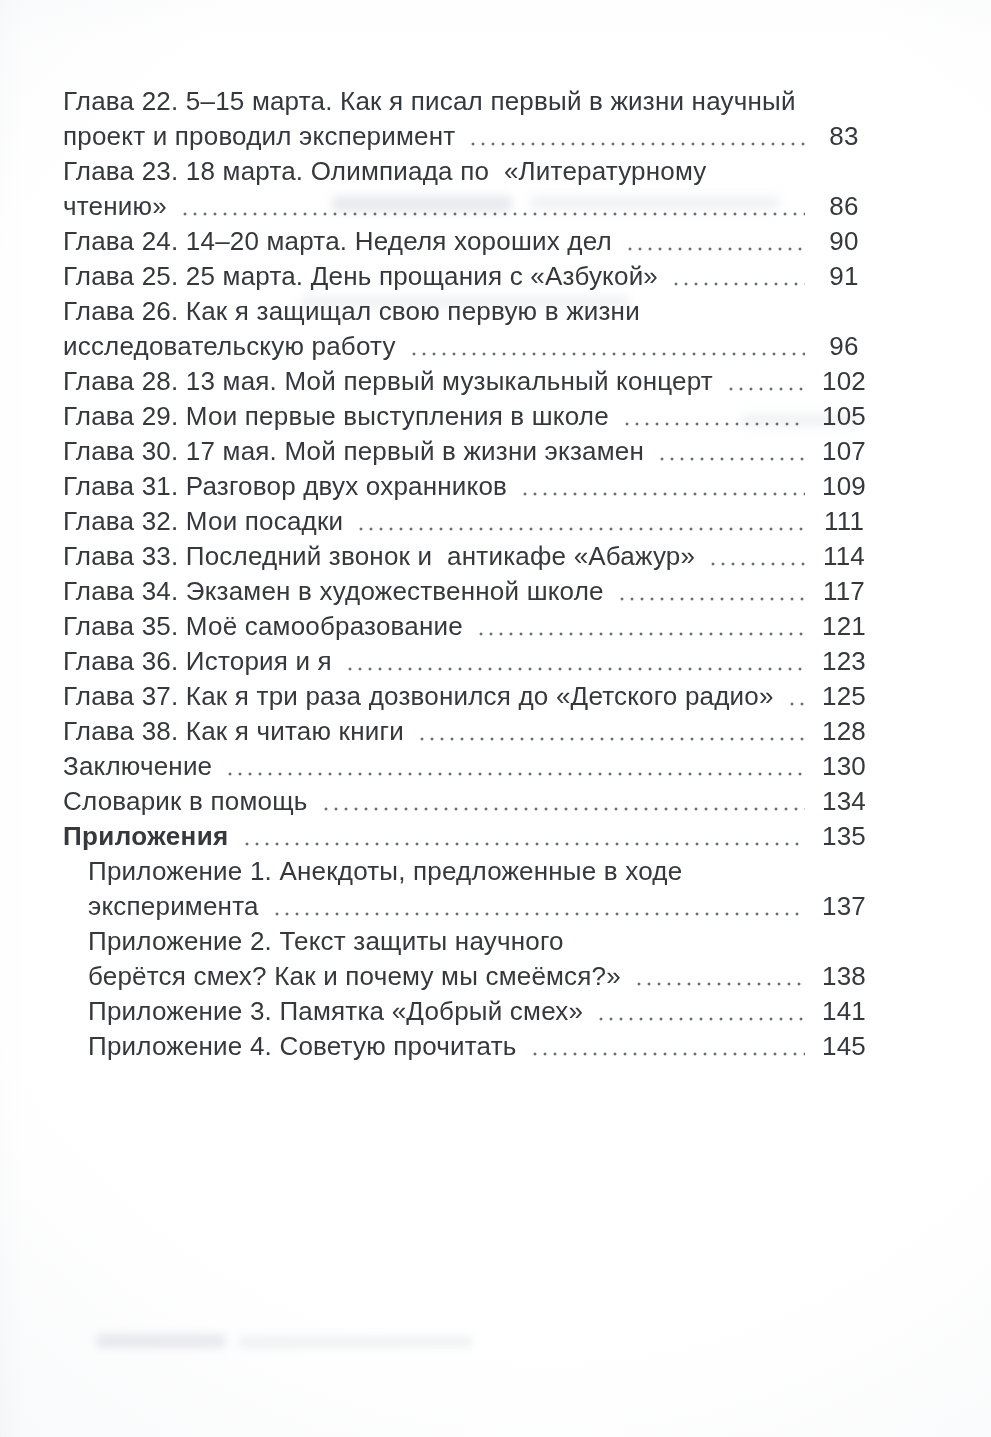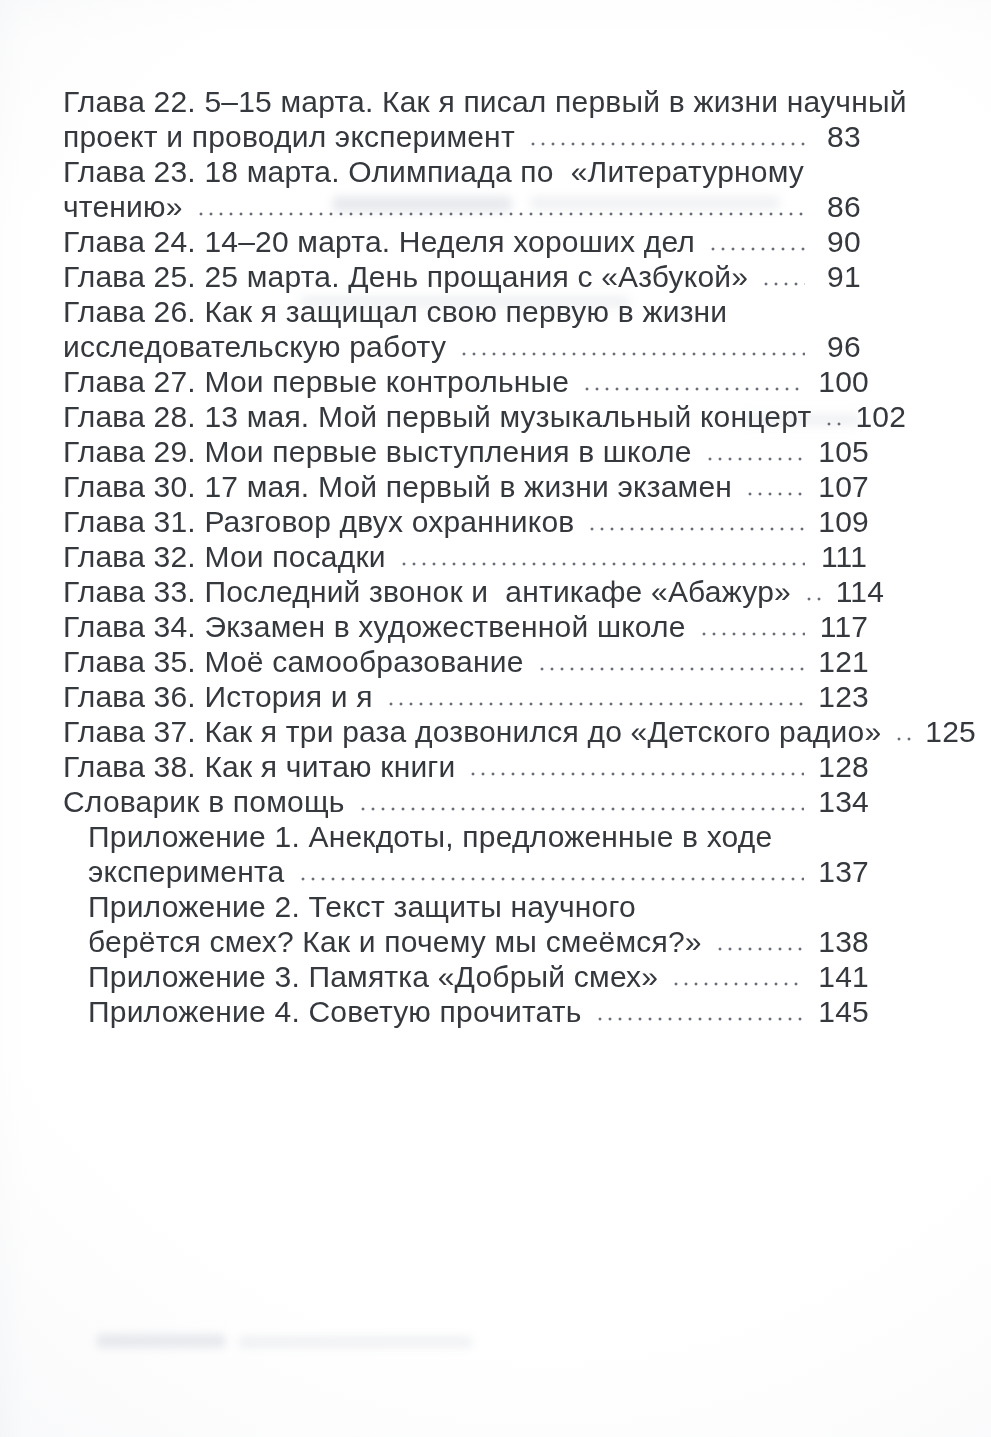--- a/index.html
+++ b/index.html
@@ -23,21 +23,21 @@
       linear-gradient(to right, rgba(218,222,228,0.35) 0px, rgba(255,255,255,0) 26px),
       linear-gradient(to bottom, rgba(228,231,236,0.4) 0px, rgba(255,255,255,0) 40px),
       #fcfcfd;
   }
   .toc {
     position: absolute;
     left: 63px;
     top: 84px;
     width: 806px;
     color: #35383d;
-    font-size: 30px;
+    font-size: 26px;
     letter-spacing: 0.2px;
   }
   .entry { margin: 0; }
   .entry.indent { padding-left: 25px; }
   .entry.bold .txt { font-weight: 700; letter-spacing: 0.4px; }
   .line {
     height: 35px;
     display: flex;
     align-items: baseline;
     white-space: pre;
@@ -98,23 +98,20 @@
         <div class="line"><span class="txt">Глава 24. 14–20 марта. Неделя хороших дел</span><div class="leader"></div><span class="pagenum">90</span></div>
       </div>
       <div class="entry">
         <div class="line"><span class="txt">Глава 25. 25 марта. День прощания с «Азбукой»</span><div class="leader"></div><span class="pagenum">91</span></div>
       </div>
       <div class="entry">
         <div class="line"><span class="txt">Глава 26. Как я защищал свою первую в жизни</span></div>
         <div class="line"><span class="txt">исследовательскую работу</span><div class="leader"></div><span class="pagenum">96</span></div>
       </div>
       <div class="entry">
-        <div class="line"><span class="txt">Глава 27. Мои первые контрольные</span><div class="leader"></div><span class="pagenum">100</span></div>
-      </div>
-      <div class="entry">
         <div class="line"><span class="txt">Глава 28. 13 мая. Мой первый музыкальный концерт</span><div class="leader"></div><span class="pagenum">102</span></div>
       </div>
       <div class="entry">
         <div class="line"><span class="txt">Глава 29. Мои первые выступления в школе</span><div class="leader"></div><span class="pagenum">105</span></div>
       </div>
       <div class="entry">
         <div class="line"><span class="txt">Глава 30. 17 мая. Мой первый в жизни экзамен</span><div class="leader"></div><span class="pagenum">107</span></div>
       </div>
       <div class="entry">
         <div class="line"><span class="txt">Глава 31. Разговор двух охранников</span><div class="leader"></div><span class="pagenum">109</span></div>
@@ -134,21 +131,27 @@
       <div class="entry">
         <div class="line"><span class="txt">Глава 36. История и я</span><div class="leader"></div><span class="pagenum">123</span></div>
       </div>
       <div class="entry">
         <div class="line"><span class="txt">Глава 37. Как я три раза дозвонился до «Детского радио»</span><div class="leader"></div><span class="pagenum">125</span></div>
       </div>
       <div class="entry">
         <div class="line"><span class="txt">Глава 38. Как я читаю книги</span><div class="leader"></div><span class="pagenum">128</span></div>
       </div>
       <div class="entry">
+        <div class="line"><span class="txt">Заключение</span><div class="leader"></div><span class="pagenum">130</span></div>
+      </div>
+      <div class="entry">
         <div class="line"><span class="txt">Словарик в помощь</span><div class="leader"></div><span class="pagenum">134</span></div>
+      </div>
+      <div class="entry bold">
+        <div class="line"><span class="txt">Приложения</span><div class="leader"></div><span class="pagenum">135</span></div>
       </div>
       <div class="entry indent">
         <div class="line"><span class="txt">Приложение 1. Анекдоты, предложенные в ходе</span></div>
         <div class="line"><span class="txt">эксперимента</span><div class="leader"></div><span class="pagenum">137</span></div>
       </div>
       <div class="entry indent">
         <div class="line"><span class="txt">Приложение 2. Текст защиты научного</span></div>
         <div class="line"><span class="txt">берётся смех? Как и почему мы смеёмся?»</span><div class="leader"></div><span class="pagenum">138</span></div>
       </div>
       <div class="entry indent">

